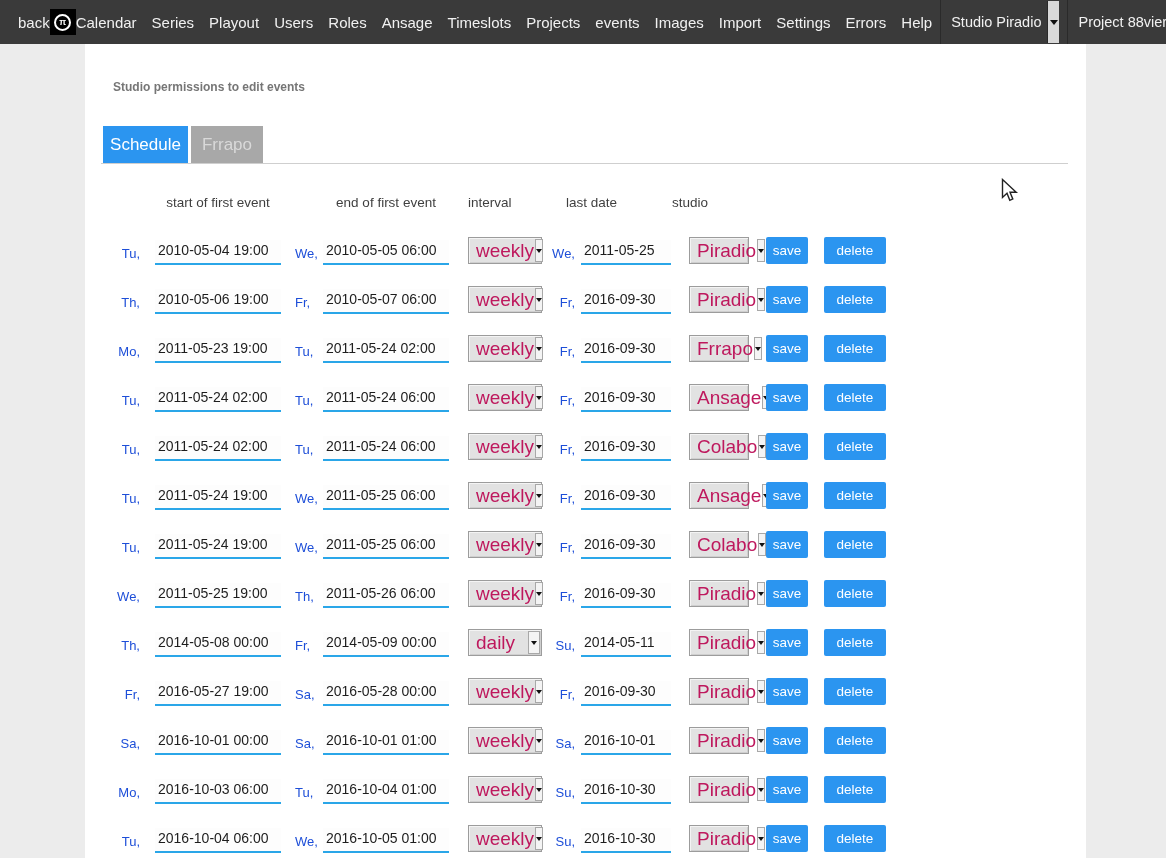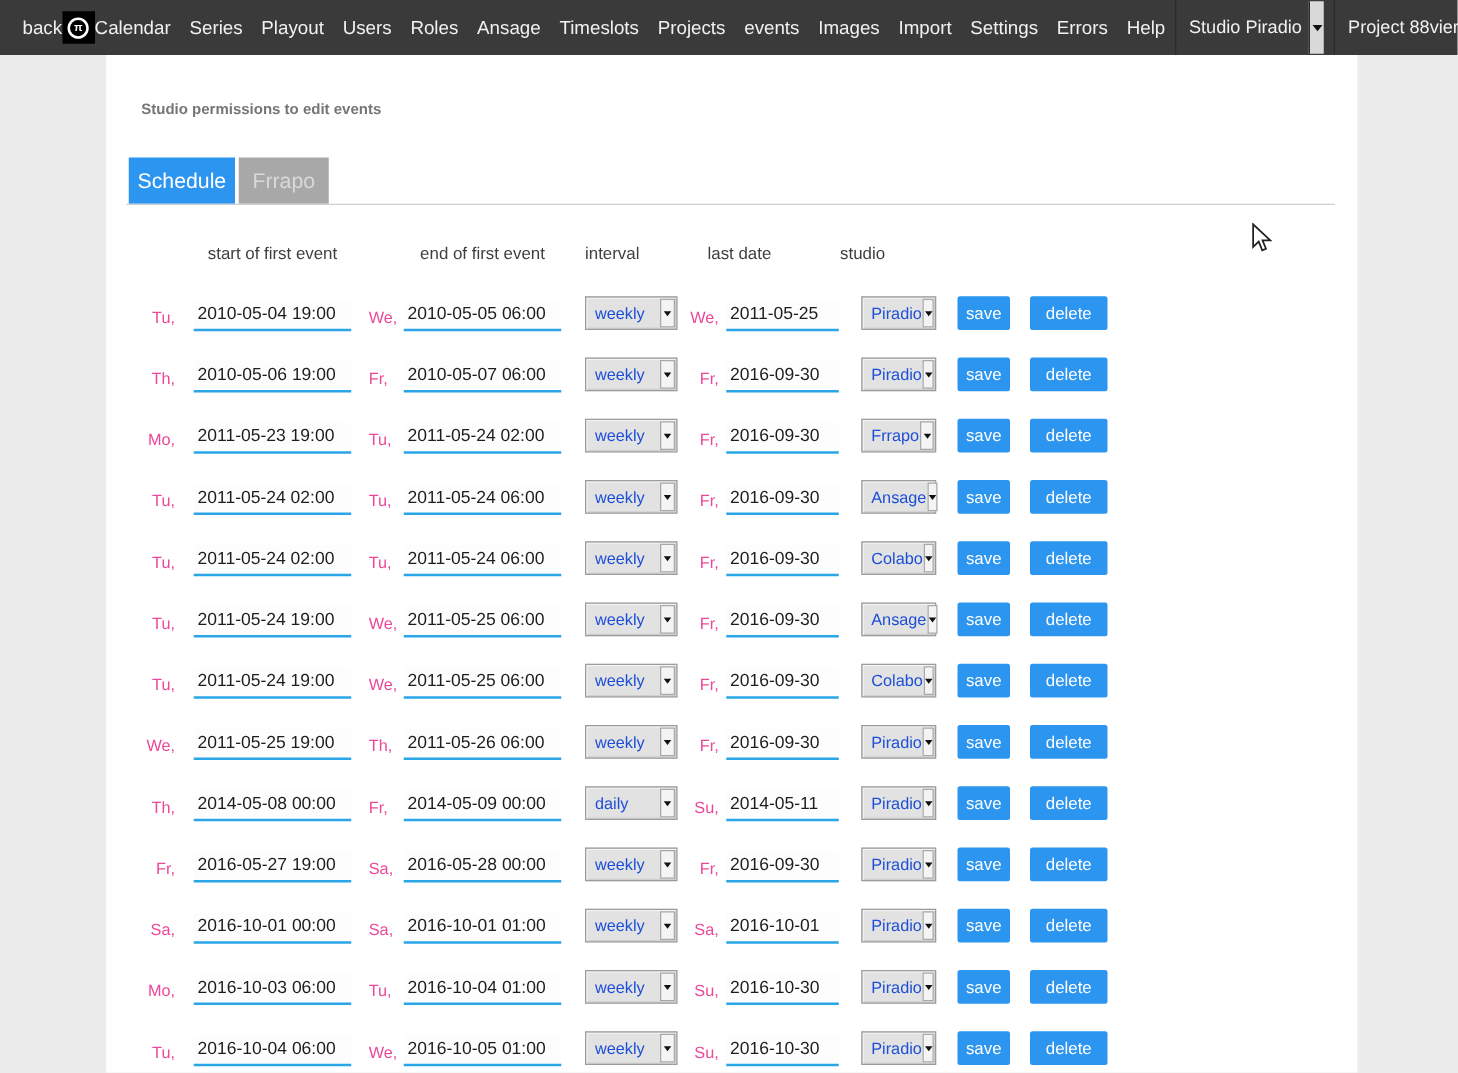--- a/index.html
+++ b/index.html
@@ -49,29 +49,29 @@
   .c-day3 { width:24px; margin-left:9px; text-align:right; }
   .c-last { width:90px; margin-left:6px; }
   .c-stu { width:60px; margin-left:18px; }
   .c-save { width:42px; margin-left:17px; }
   .c-del { width:62px; margin-left:16px; }
   .hrow .hc { text-align:center; }
   .hrow .hl { text-align:left; }
   .hrow .c-last { padding-left:3px; margin-left:-12px; width:102px; }
   .hrow .c-stu { margin-left:18px; padding-left:0; width:60px; text-align:left; text-indent:-11px; }
 
-  .day { font-size:13px; color:#ec4899; padding-bottom:4px; }
+  .day { font-size:13px; color:#1d4ed8; padding-bottom:4px; }
   .tin { width:100%; border:none; outline:none; background:#fdfdfd;
     border-bottom:2px solid #2aa6e8; font-size:14px; color:#1d1d1d;
     padding:2px 2px 5px 3px; font-family:"Liberation Sans", sans-serif; }
   .sel { height:27px; display:flex; align-items:stretch; background:#e2e2e2;
     border:1px solid #9c9c9c; box-shadow:inset 1px 1px 0 #f4f4f4, inset -1px -1px 0 #cfcfcf;
     cursor:pointer; margin-bottom:1px; }
   .sel .sval { flex:1; display:flex; align-items:center; padding-left:7px;
-    font-size:13px; color:#1d4ed8; }
+    font-size:19px; color:#be185d; }
   .sel .abox { width:12px; margin:1px; background:#f4f4f4; border:1px solid #a8a8a8;
     display:flex; align-items:center; justify-content:center; }
   .sel .abox .t { width:0; height:0; border-left:3.5px solid transparent;
     border-right:3.5px solid transparent; border-top:4.5px solid #111; }
   .btn { height:27px; width:100%; background:#2b95f0; border:none; border-radius:2px;
     color:#fff; font-size:13.5px; cursor:pointer; margin-bottom:1px;
     font-family:"Liberation Sans", sans-serif; }
 
   .cursor { position:absolute; left:1000px; top:178px; pointer-events:none; z-index:50; }
 </style>

